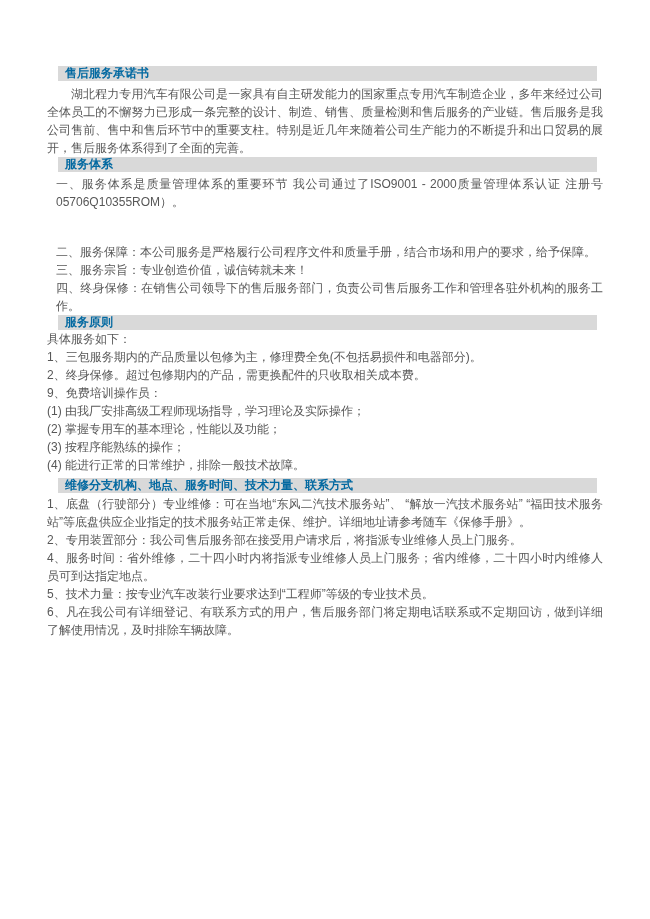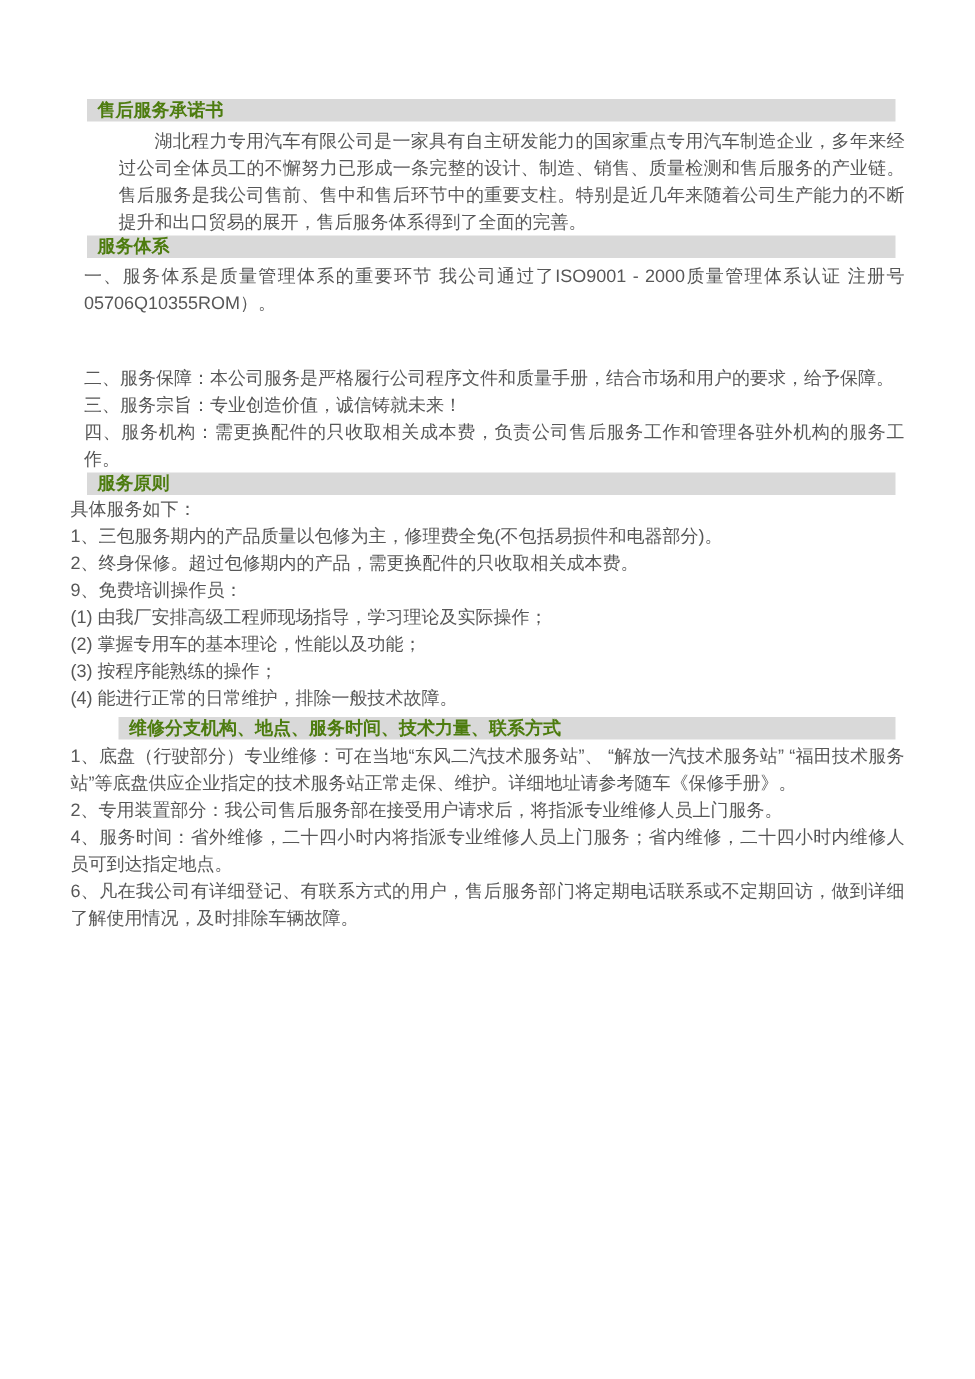--- a/index.html
+++ b/index.html
@@ -18,21 +18,21 @@
   }
   .page {
     box-sizing: border-box;
     width: 650px;
     height: 919px;
     padding: 66px 47px 0 47px;
     background: #ffffff;
   }
   .section-bar {
     background: #d9d9d9;
-    color: #4d7c0f;
+    color: #0369a1;
     font-weight: bold;
     font-size: 12px;
     height: 15px;
     line-height: 15px;
     padding-left: 7px;
     margin-left: 11px;
     margin-right: 6px;
     white-space: nowrap;
     overflow: hidden;
   }
@@ -41,55 +41,56 @@
     text-align: justify;
     text-justify: inter-ideograph;
   }
   .indent2 { text-indent: 2em; }
   .line {
     margin: 0;
     text-align: justify;
     text-justify: inter-ideograph;
   }
   .cn-list .line { padding-left: 9px; }
-  .mt4  { margin-top: 4px; margin-left: 32px; }
+  .mt4  { margin-top: 4px; }
   .mt3  { margin-top: 3px; }
   .mt2  { margin-top: 2px; }
   .spacer32 { height: 32px; }
 </style>
 </head>
 <body>
 
 <div class="page">
 
   <div class="section-bar">售后服务承诺书</div>
   <p class="para indent2 mt4">湖北程力专用汽车有限公司是一家具有自主研发能力的国家重点专用汽车制造企业，多年来经过公司全体员工的不懈努力已形成一条完整的设计、制造、销售、质量检测和售后服务的产业链。售后服务是我公司售前、售中和售后环节中的重要支柱。特别是近几年来随着公司生产能力的不断提升和出口贸易的展开，售后服务体系得到了全面的完善。</p>
 
   <div class="section-bar">服务体系</div>
   <div class="cn-list">
     <div class="line mt3">一、服务体系是质量管理体系的重要环节 我公司通过了ISO9001 - 2000质量管理体系认证 注册号05706Q10355ROM）。</div>
     <div class="spacer32"></div>
     <div class="line">二、服务保障：本公司服务是严格履行公司程序文件和质量手册，结合市场和用户的要求，给予保障。</div>
     <div class="line">三、服务宗旨：专业创造价值，诚信铸就未来！</div>
-    <div class="line">四、服务机构：需更换配件的只收取相关成本费，负责公司售后服务工作和管理各驻外机构的服务工作。</div>
+    <div class="line">四、终身保修：在销售公司领导下的售后服务部门，负责公司售后服务工作和管理各驻外机构的服务工作。</div>
   </div>
 
   <div class="section-bar">服务原则</div>
   <div class="line">具体服务如下：</div>
   <div>
     <div class="line">1、三包服务期内的产品质量以包修为主，修理费全免(不包括易损件和电器部分)。</div>
     <div class="line">2、终身保修。超过包修期内的产品，需更换配件的只收取相关成本费。</div>
     <div class="line">9、免费培训操作员：</div>
     <div class="line">(1) 由我厂安排高级工程师现场指导，学习理论及实际操作；</div>
     <div class="line">(2) 掌握专用车的基本理论，性能以及功能；</div>
     <div class="line">(3) 按程序能熟练的操作；</div>
     <div class="line">(4) 能进行正常的日常维护，排除一般技术故障。</div>
   </div>
 
   <div class="section-bar mt4">维修分支机构、地点、服务时间、技术力量、联系方式</div>
   <div class="mt2">
     <div class="line">1、底盘（行驶部分）专业维修：可在当地“东风二汽技术服务站”、 “解放一汽技术服务站” “福田技术服务站”等底盘供应企业指定的技术服务站正常走保、维护。详细地址请参考随车《保修手册》。</div>
     <div class="line">2、专用装置部分：我公司售后服务部在接受用户请求后，将指派专业维修人员上门服务。</div>
     <div class="line">4、服务时间：省外维修，二十四小时内将指派专业维修人员上门服务；省内维修，二十四小时内维修人员可到达指定地点。</div>
+    <div class="line">5、技术力量：按专业汽车改装行业要求达到“工程师”等级的专业技术员。</div>
     <div class="line">6、凡在我公司有详细登记、有联系方式的用户，售后服务部门将定期电话联系或不定期回访，做到详细了解使用情况，及时排除车辆故障。</div>
   </div>
 
 </div>
 
 </body></html>

